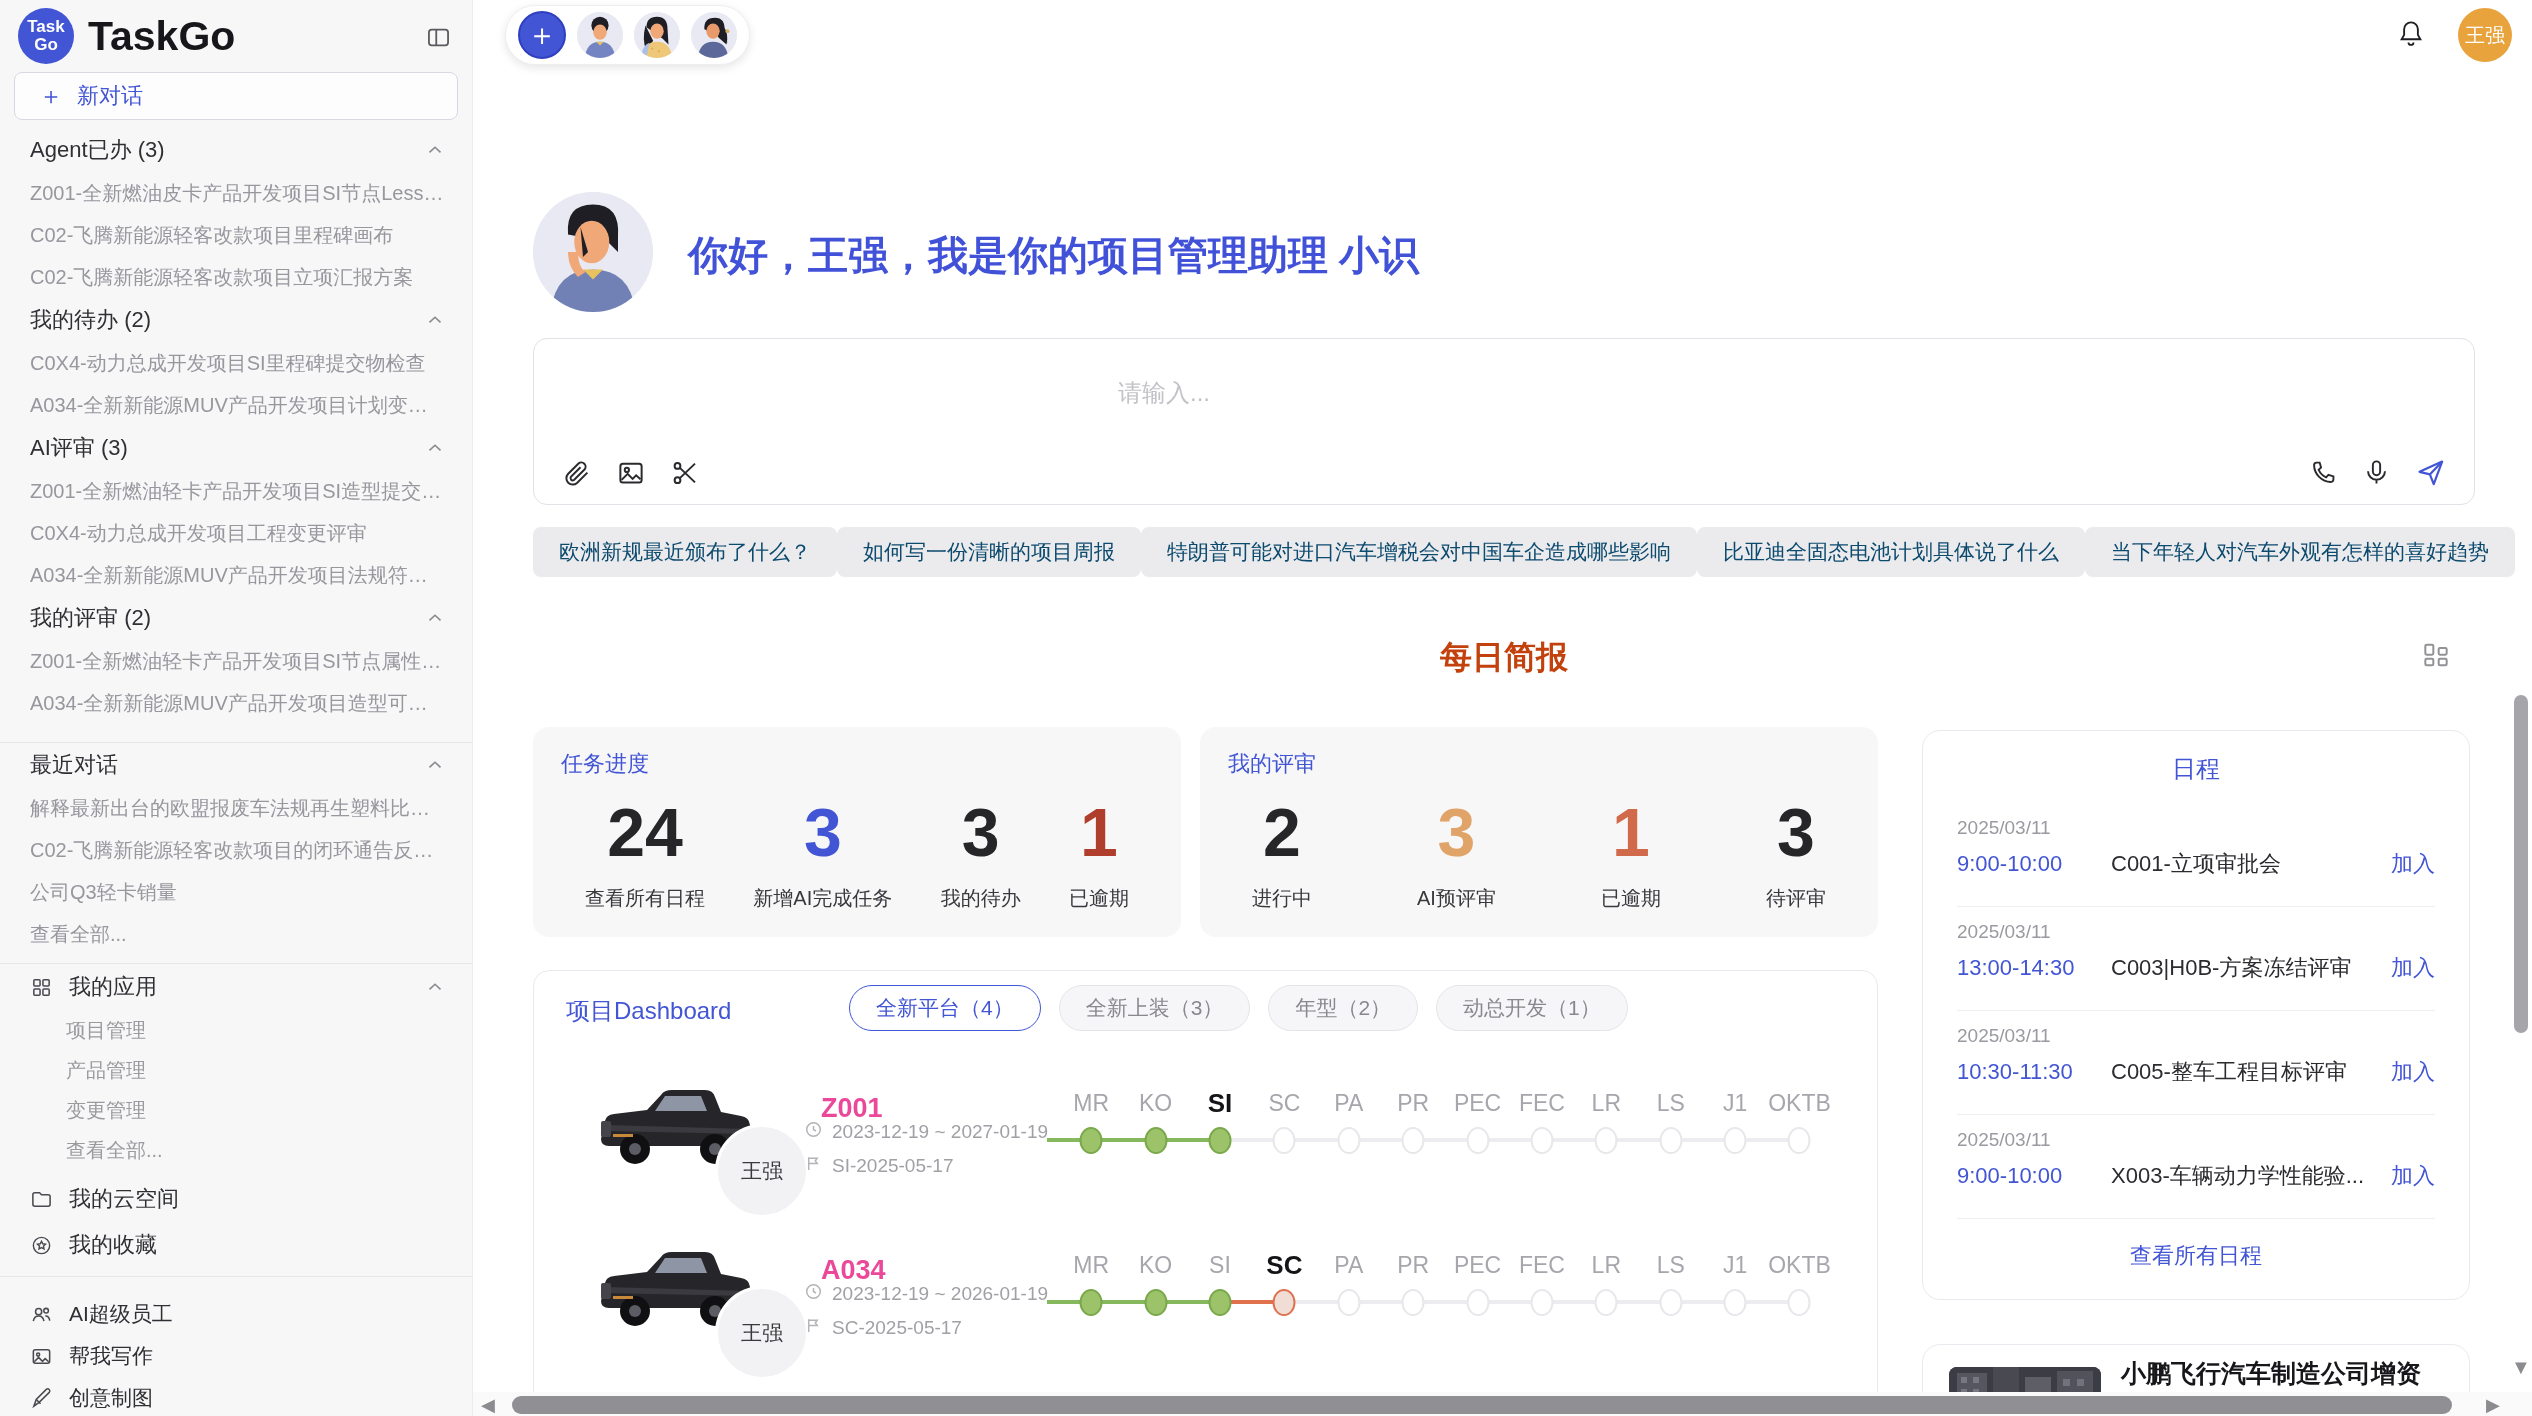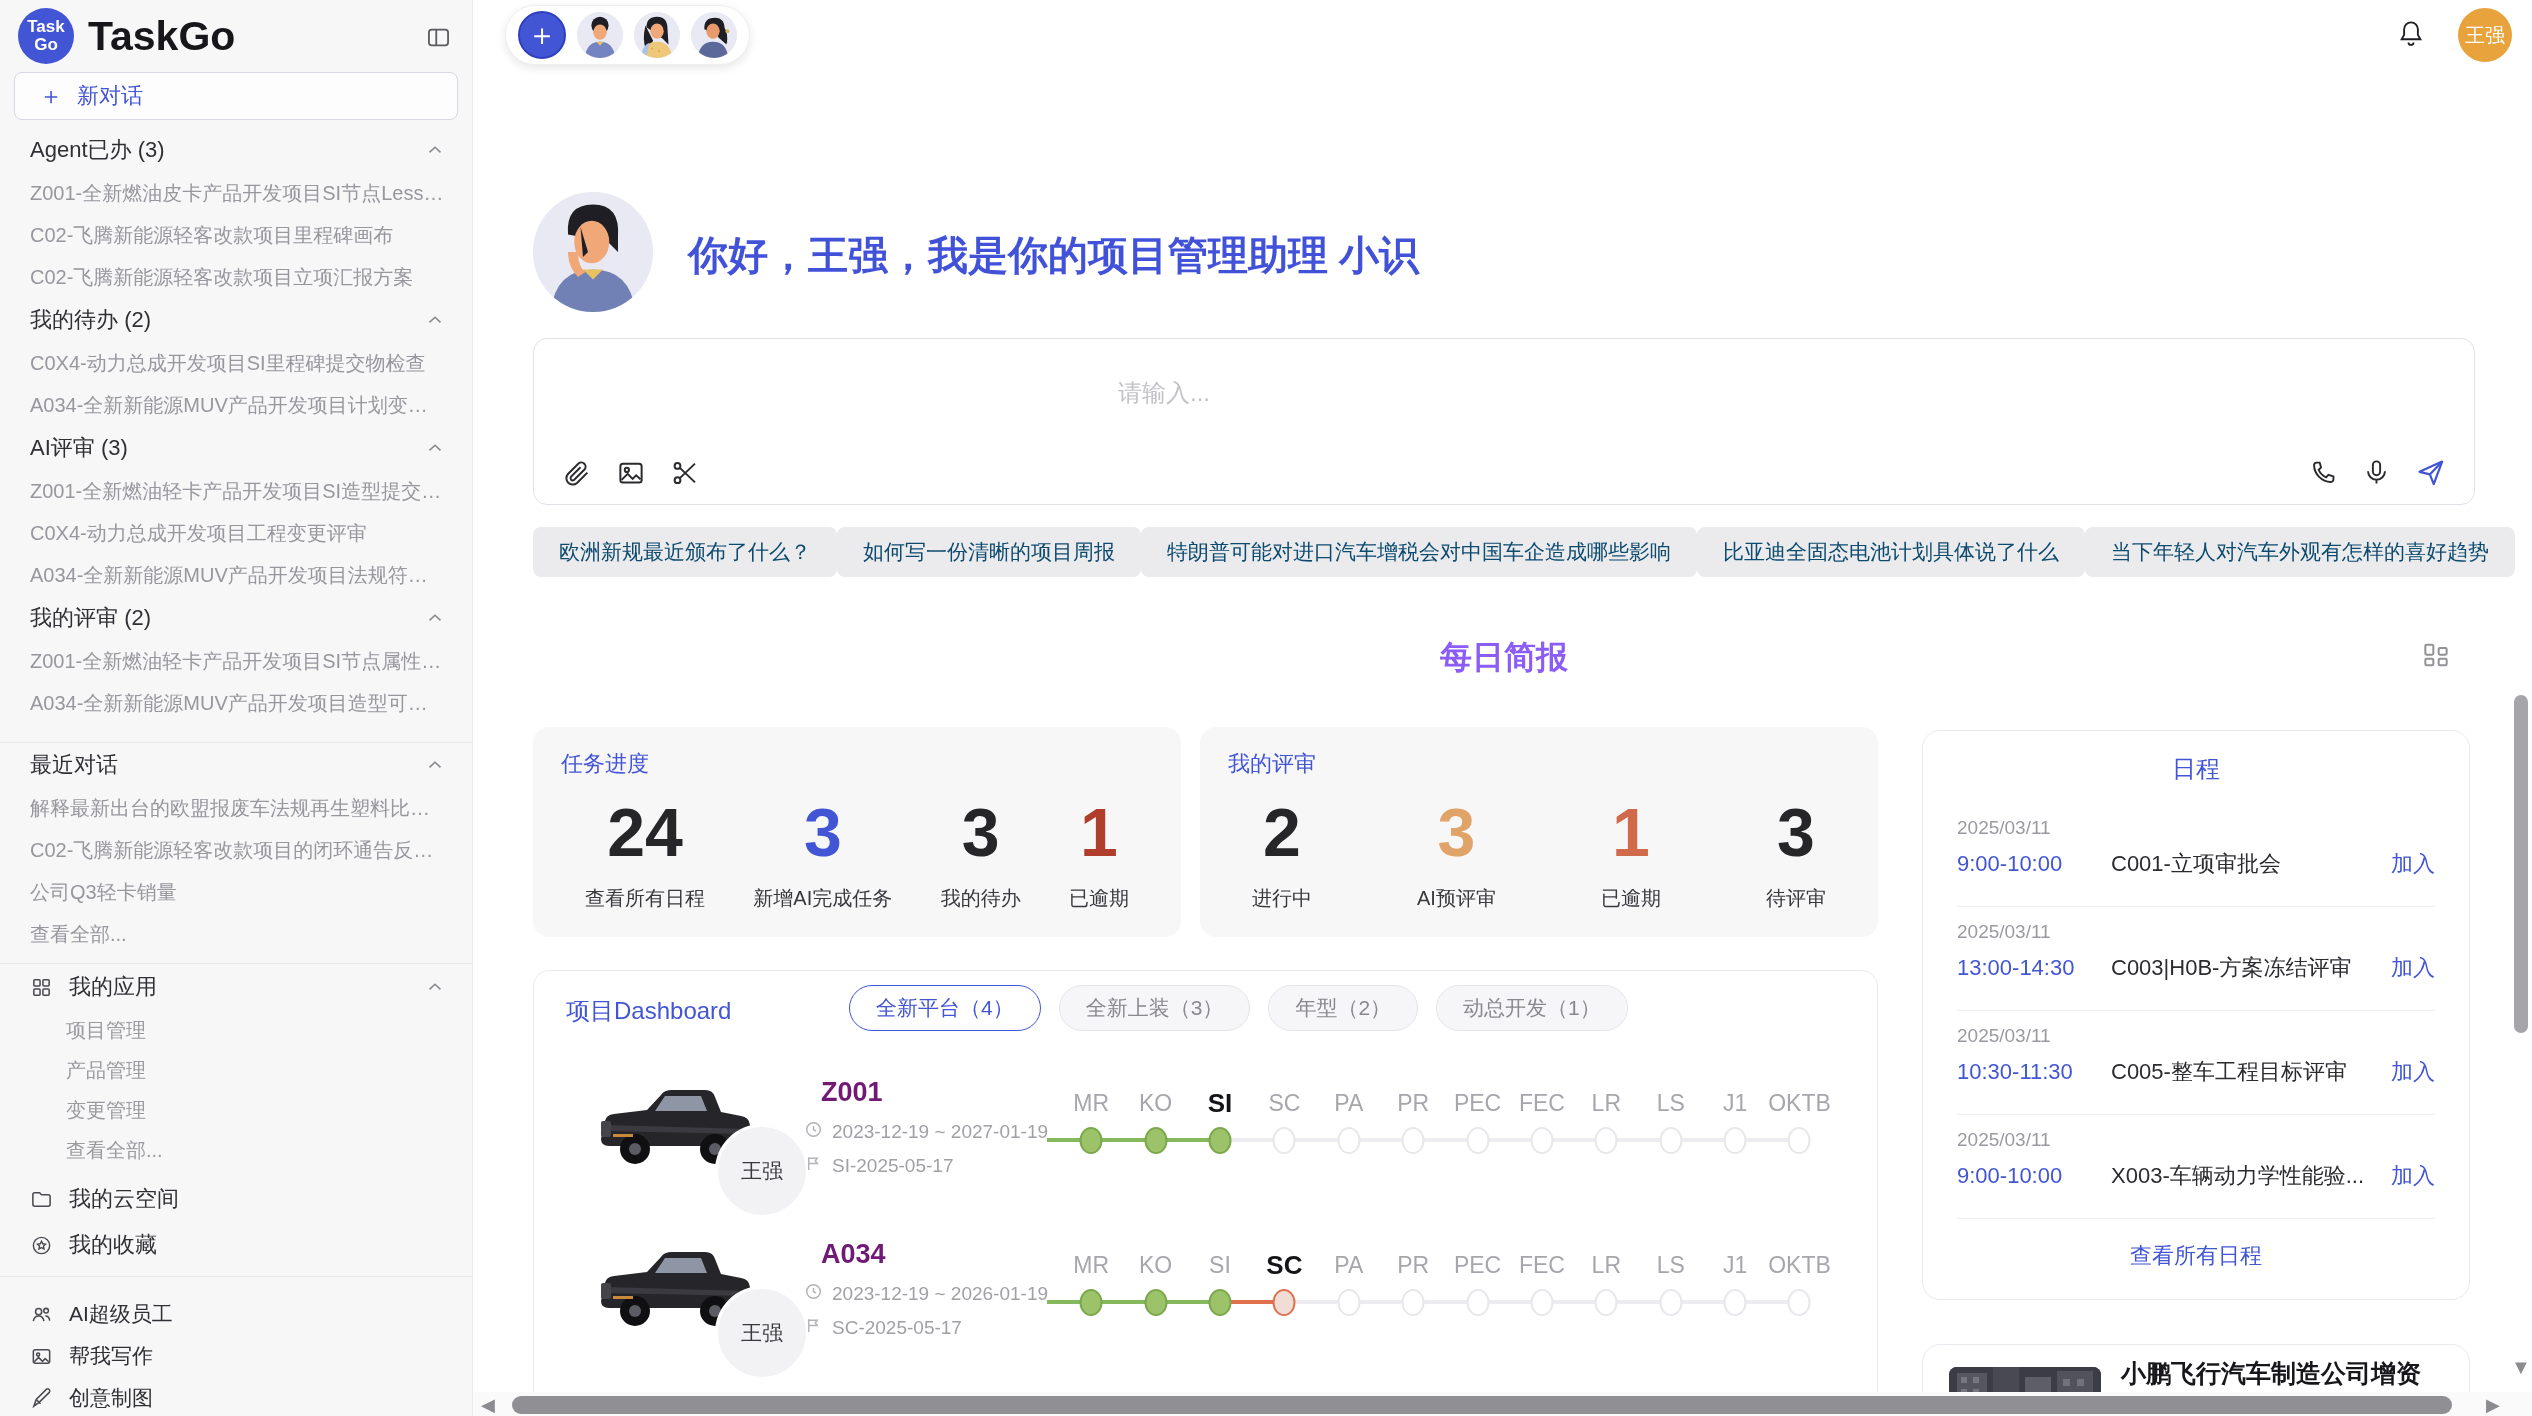--- a/index.html
+++ b/index.html
@@ -65,21 +65,21 @@
   .icon-btn{ cursor:pointer; display:flex;}
 
   
   .chips{ position:absolute; left:533px; top:527px; width:1942px; display:flex;
           justify-content:space-between; }
   .chip{ height:50px; line-height:50px; background:#ebebed; border-radius:8px; padding:0 26px;
          font-size:21px; color:#0c4a6e; white-space:nowrap; cursor:pointer;}
 
   
   .brief-title{ position:absolute; left:533px; top:636px; width:1942px; text-align:center;
-                font-size:32px; font-weight:700; color:#8b5cf6;}
+                font-size:32px; font-weight:700; color:#c2410c;}
   .brief-grid{ position:absolute; left:2420px; top:640px; color:#919196; cursor:pointer;}
   .stat-card{ position:absolute; top:727px; height:210px; background:#f7f7f8; border-radius:16px;}
   .stat-card.c1{ left:533px; width:648px;}
   .stat-card.c2{ left:1200px; width:678px;}
   .stat-card .lbl{ position:absolute; left:28px; top:22px; font-size:22px; color:#4255d4;}
   .stat-row{ position:absolute; left:0; right:0; top:62px; display:flex;
              justify-content:space-between; padding:0 52px;}
   .stat{ text-align:center;}
   .stat .val{ font-size:68px; font-weight:600; line-height:86px;}
   .stat .cap{ font-size:20px; color:#38383d; margin-top:10px;}
@@ -91,21 +91,21 @@
   .dash-tabs{ position:absolute; left:315px; top:14px; display:flex; gap:18px;}
   .dtab{ height:46px; line-height:44px; padding:0 26px; border-radius:23px; font-size:21px;
          background:#f6f6f8; border:1px solid #e4e4e8; color:#88888e; cursor:pointer; white-space:nowrap;}
   .dtab.active{ background:#fff; border:1.5px solid #4255d4; color:#4255d4;}
   .proj-row{ position:absolute; left:0; width:100%; height:162px;}
   .proj-row.r1{ top:100px;} .proj-row.r2{ top:262px;}
   .truck{ position:absolute; left:55px; top:6px;}
   .owner-badge{ position:absolute; left:181px; top:53px; width:94px; height:94px; border-radius:50%;
                 background:#f2f2f4; border:3px solid #fff; display:flex; align-items:center;
                 justify-content:center; font-size:21px; color:#3a3a3e;}
-  .p-code{ position:absolute; left:287px; top:6px; font-size:27px; font-weight:700; color:#701a75;}
+  .p-code{ position:absolute; left:287px; top:22px; font-size:27px; font-weight:700; color:#ec4899;}
   .p-meta{ position:absolute; left:271px; display:flex; align-items:flex-start; gap:10px;
            font-size:19px; color:#a0a0a6;}
   .p-meta.m1{ top:50px;} .p-meta.m2{ top:84px;}
   .ms-row{ position:absolute; left:525px; top:14px; display:flex;}
   .ms-col{ width:64.4px; text-align:center; position:relative;}
   .ms-label{ height:36px; line-height:36px; font-size:23px; color:#a6a6ac;}
   .ms-label.current{ color:#141418; font-weight:700; font-size:26px;}
   .ms-dotwrap{ position:relative; height:40px;}
   .seg{ position:absolute; left:-32.2px; width:64.4px; top:17px; height:4px; z-index:0;}
   .seg.stub{ left:-12px; width:45px;}

